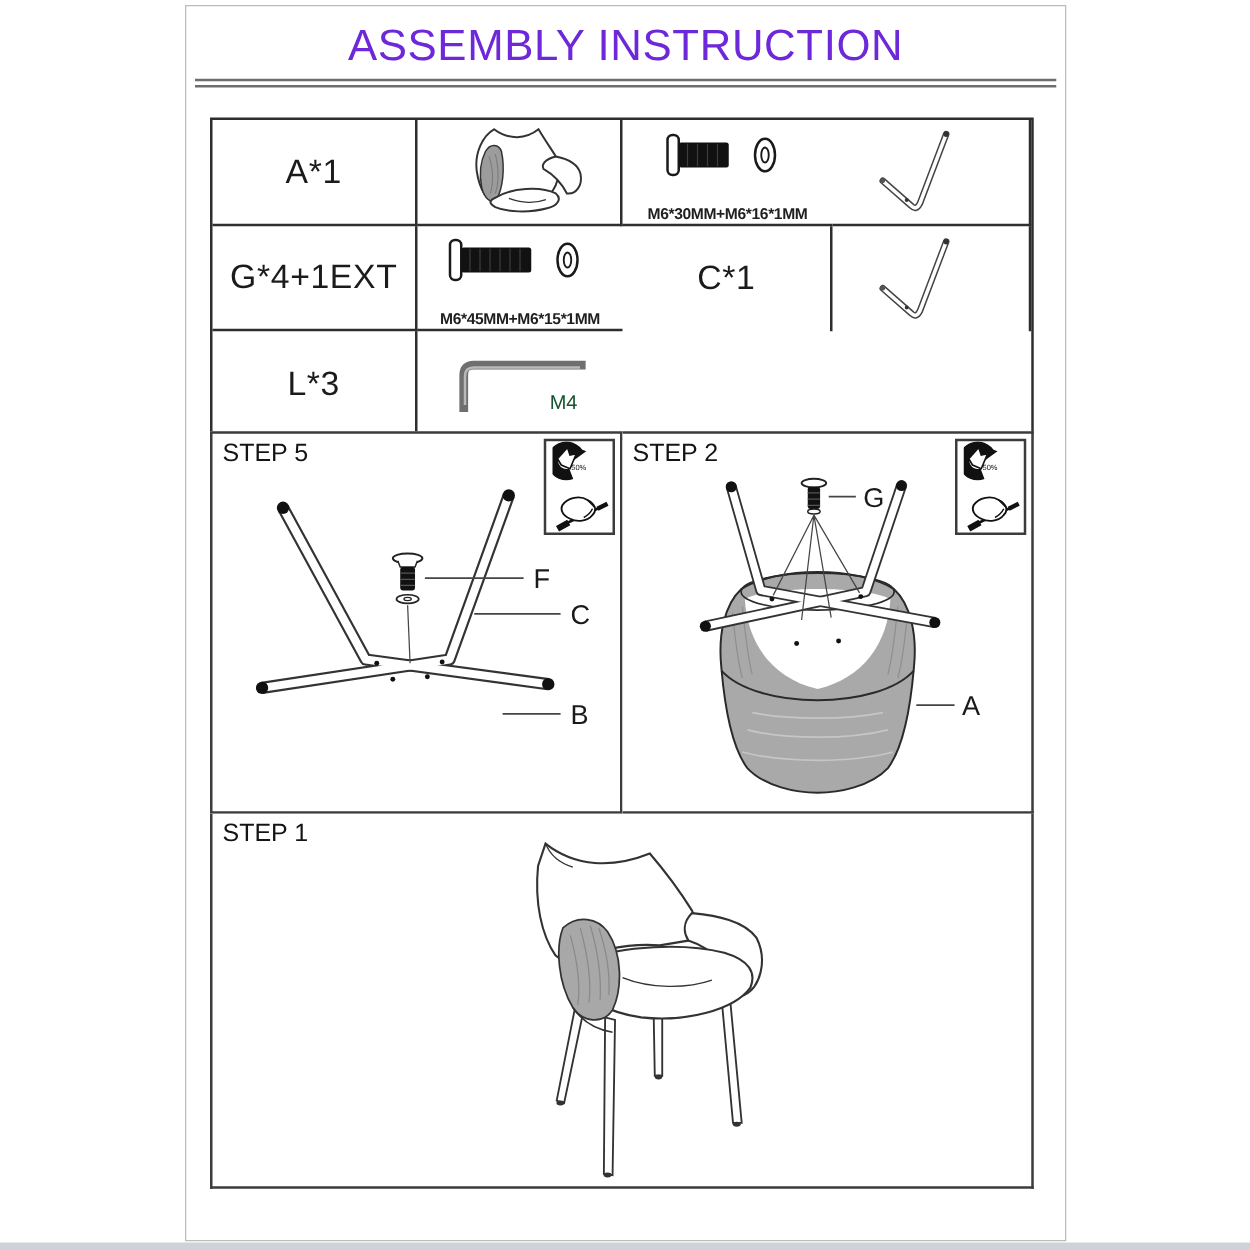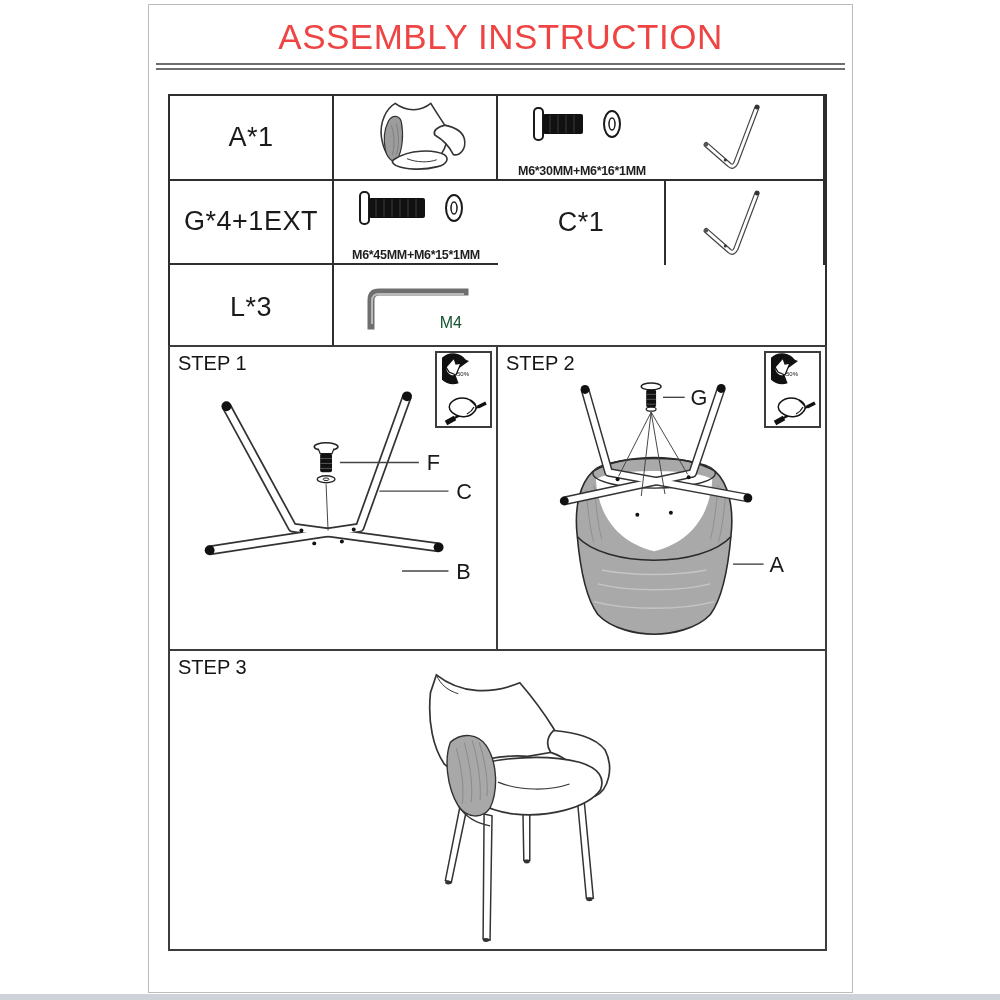--- a/index.html
+++ b/index.html
@@ -2,21 +2,21 @@
 <html><head>
 <meta charset="utf-8">
 <style>
   html,body{margin:0;padding:0;background:#ffffff;}
   .canvas{position:relative;width:1000px;height:1000px;background:#ffffff;overflow:hidden;
           font-family:"Liberation Sans","DejaVu Sans",sans-serif;color:#161616;}
   .page{position:absolute;left:148px;top:4px;width:705px;height:989px;background:#ffffff;
         border:1px solid #bcbcbc;box-sizing:border-box;}
   .bottom-strip{position:absolute;left:0;bottom:0;width:1000px;height:6px;background:#cdd3d8;}
   .doc-title{position:absolute;top:12px;left:0;width:100%;text-align:center;
-             font-size:35px;letter-spacing:.5px;color:#ef4444;white-space:nowrap;}
+             font-size:35px;letter-spacing:.5px;color:#6d28d9;white-space:nowrap;}
   .double-rule{position:absolute;top:58px;left:7px;right:7px;height:3px;
                border-top:2px solid #6e6e6e;border-bottom:2px solid #6e6e6e;}
   
   .parts-table{position:absolute;left:19px;top:89px;width:659px;height:258px;
                border:2px solid #2e2e2e;box-sizing:border-box;display:grid;
                grid-template-columns:164px 164px 168px 159px;grid-template-rows:1fr 1fr 1fr;}
   .cell{border-right:2px solid #2e2e2e;border-bottom:2px solid #2e2e2e;display:flex;
         align-items:center;justify-content:center;position:relative;overflow:hidden;}
   .cell.last-col{border-right:none;}
   .cell.last-row{border-bottom:none;}
@@ -118,21 +118,21 @@
           <path d="M 32,58 L 32,32 Q 32,24 40,24 L 126,24" fill="none" stroke="#6f6f6f" stroke-width="7" stroke-linecap="square"></path>
           <path d="M 33,56 L 33,33 Q 33,26 40,26 L 125,26" fill="none" stroke="#b9b9b9" stroke-width="2"></path>
         </svg>
         <span class="m4-text">M4</span>
       </div>
     </div>
 
     <div class="steps-row">
 
       <div class="step-box step1">
-        <div class="step-label">STEP 1</div>
+        <div class="step-label">STEP 5</div>
         <div class="icon-box">
           <svg width="44" height="40" viewBox="0 0 44 40">
             <path d="M 15,26 A 11,11 0 1 1 21,11" fill="none" stroke="#111" stroke-width="9"></path>
             <polygon points="14,3 27,8 16,16" fill="#111"></polygon>
             <polygon points="4,14 12,5 14,11 19,10 14,22 7,19" fill="#fff" stroke="#111" stroke-width="1.3"></polygon>
             <text x="21" y="23" font-size="6" text-anchor="middle" fill="#111">50%</text>
           </svg>
           <svg width="48" height="32" viewBox="0 0 48 32">
             <line x1="6" y1="29" x2="15" y2="24" stroke="#111" stroke-width="5"></line>
             <line x1="8" y1="27" x2="40" y2="12" stroke="#111" stroke-width="2"></line>
@@ -233,21 +233,21 @@
             <line x1="166" y1="51" x2="188" y2="51" stroke="#444" stroke-width="1.4"></line>
             <text class="callout" x="194" y="59">G</text>
             <line x1="237" y1="220" x2="268" y2="220" stroke="#444" stroke-width="1.4"></line>
             <text class="callout" x="274" y="228">A</text>
           </g>
         </svg>
       </div>
     </div>
 
     <div class="step3">
-      <div class="step-label">STEP 3</div>
+      <div class="step-label">STEP 1</div>
       <svg class="diagram" viewBox="0 0 659 300">
         <g>
 
           <polygon points="293,150 300,152 283,233 277,231" fill="#fff" stroke="#333" stroke-width="1.5"></polygon>
           <ellipse cx="280" cy="233" rx="3.2" ry="2" fill="#333"></ellipse>
           <polygon points="316,164 324,166 322,291 315,290" fill="#fff" stroke="#333" stroke-width="1.5"></polygon>
           <ellipse cx="318" cy="291" rx="3.2" ry="2" fill="#333"></ellipse>
           <polygon points="355,155 362,156 362,211 356,211" fill="#fff" stroke="#333" stroke-width="1.5"></polygon>
           <ellipse cx="359" cy="212" rx="3" ry="2" fill="#333"></ellipse>
           <polygon points="410,151 417,153 426,249 419,249" fill="#fff" stroke="#333" stroke-width="1.5"></polygon>

